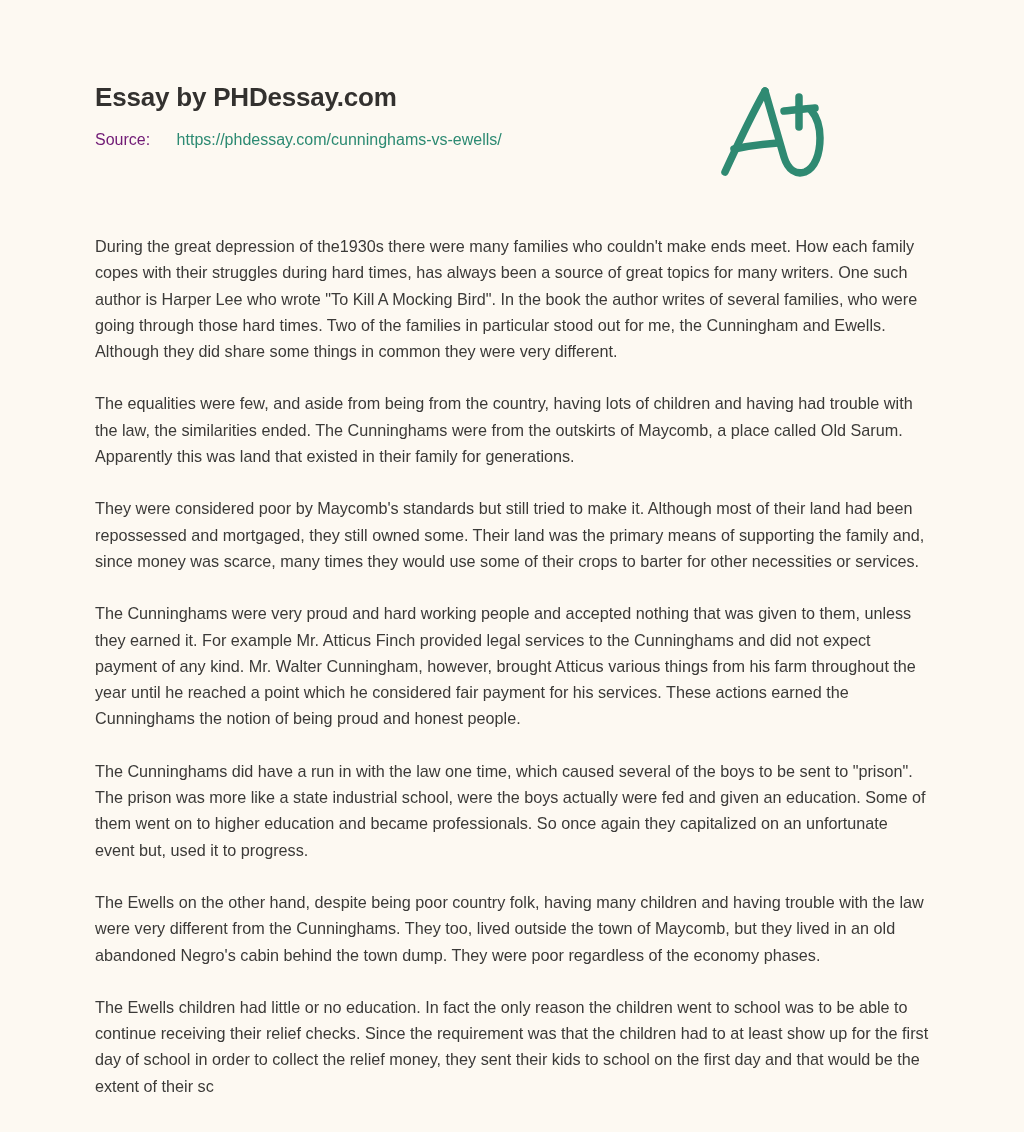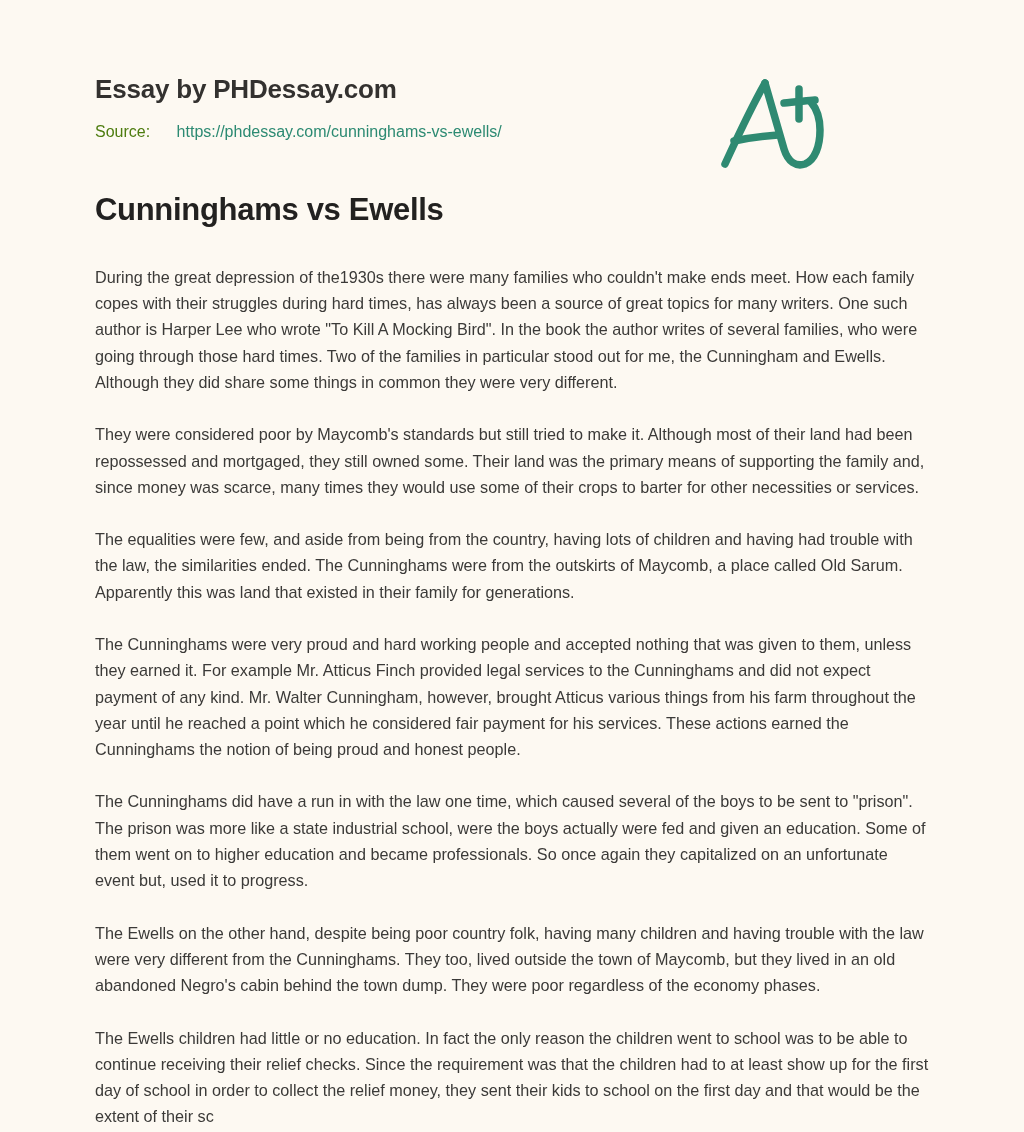--- a/index.html
+++ b/index.html
@@ -13,21 +13,21 @@
     font-family: "Liberation Sans", sans-serif;
     overflow: hidden;
     position: relative;
   }
 
   .page {
     position: relative;
     width: 1024px;
     height: 1099px;
     box-sizing: border-box;
-    padding: 8px 95px;
+    padding: 16px 95px;
   }
 
   
   .header {
     position: relative;
     padding-top: 66px;
   }
   .brand-title {
     font-size: 26px;
     font-weight: bold;
@@ -37,21 +37,21 @@
     margin: 0;
   }
   .source-line {
     margin-top: 17px;
     font-size: 16px;
     color: #8a8a88;
     line-height: 1.3;
     white-space: nowrap;
   }
   .source-label {
-    color: #4d7c0f;
+    color: #701a75;
   }
   .source-url {
     color: #2c8a72;
     text-decoration: none;
     margin-left: 22px;
   }
 
   
   .logo {
     position: absolute;
@@ -121,26 +121,25 @@
 
           <path d="M83 19 C83 29 83 39 83 49"></path>
 
           <path d="M68 33 C77 32 89 31 99 30"></path>
         </g>
       </svg>
     </div>
   </div>
 
   <div class="article">
-    <h2 class="essay-title">Cunninghams vs Ewells</h2>
 
     <div class="body-copy">
       <p>During the great depression of the1930s there were many families who couldn't make ends meet. How each family copes with their struggles during hard times, has always been a source of great topics for many writers. One such author is Harper Lee who wrote "To Kill A Mocking Bird". In the book the author writes of several families, who were going through those hard times. Two of the families in particular stood out for me, the Cunningham and Ewells. Although they did share some things in common they were very different.</p>
+      <p>The equalities were few, and aside from being from the country, having lots of children and having had trouble with the law, the similarities ended. The Cunninghams were from the outskirts of Maycomb, a place called Old Sarum. Apparently this was land that existed in their family for generations.</p>
       <p>They were considered poor by Maycomb's standards but still tried to make it. Although most of their land had been repossessed and mortgaged, they still owned some. Their land was the primary means of supporting the family and, since money was scarce, many times they would use some of their crops to barter for other necessities or services.</p>
-      <p>The equalities were few, and aside from being from the country, having lots of children and having had trouble with the law, the similarities ended. The Cunninghams were from the outskirts of Maycomb, a place called Old Sarum. Apparently this was land that existed in their family for generations.</p>
       <p>The Cunninghams were very proud and hard working people and accepted nothing that was given to them, unless they earned it. For example Mr. Atticus Finch provided legal services to the Cunninghams and did not expect payment of any kind. Mr. Walter Cunningham, however, brought Atticus various things from his farm throughout the year until he reached a point which he considered fair payment for his services. These actions earned the Cunninghams the notion of being proud and honest people.</p>
       <p>The Cunninghams did have a run in with the law one time, which caused several of the boys to be sent to "prison". The prison was more like a state industrial school, were the boys actually were fed and given an education. Some of them went on to higher education and became professionals. So once again they capitalized on an unfortunate event but, used it to progress.</p>
       <p>The Ewells on the other hand, despite being poor country folk, having many children and having trouble with the law were very different from the Cunninghams. They too, lived outside the town of Maycomb, but they lived in an old abandoned Negro's cabin behind the town dump. They were poor regardless of the economy phases.</p>
       <p>The Ewells children had little or no education. In fact the only reason the children went to school was to be able to continue receiving their relief checks. Since the requirement was that the children had to at least show up for the first day of school in order to collect the relief money, they sent their kids to school on the first day and that would be the extent of their sc</p>
     </div>
   </div>
 
 </div>
 
 </body></html>

